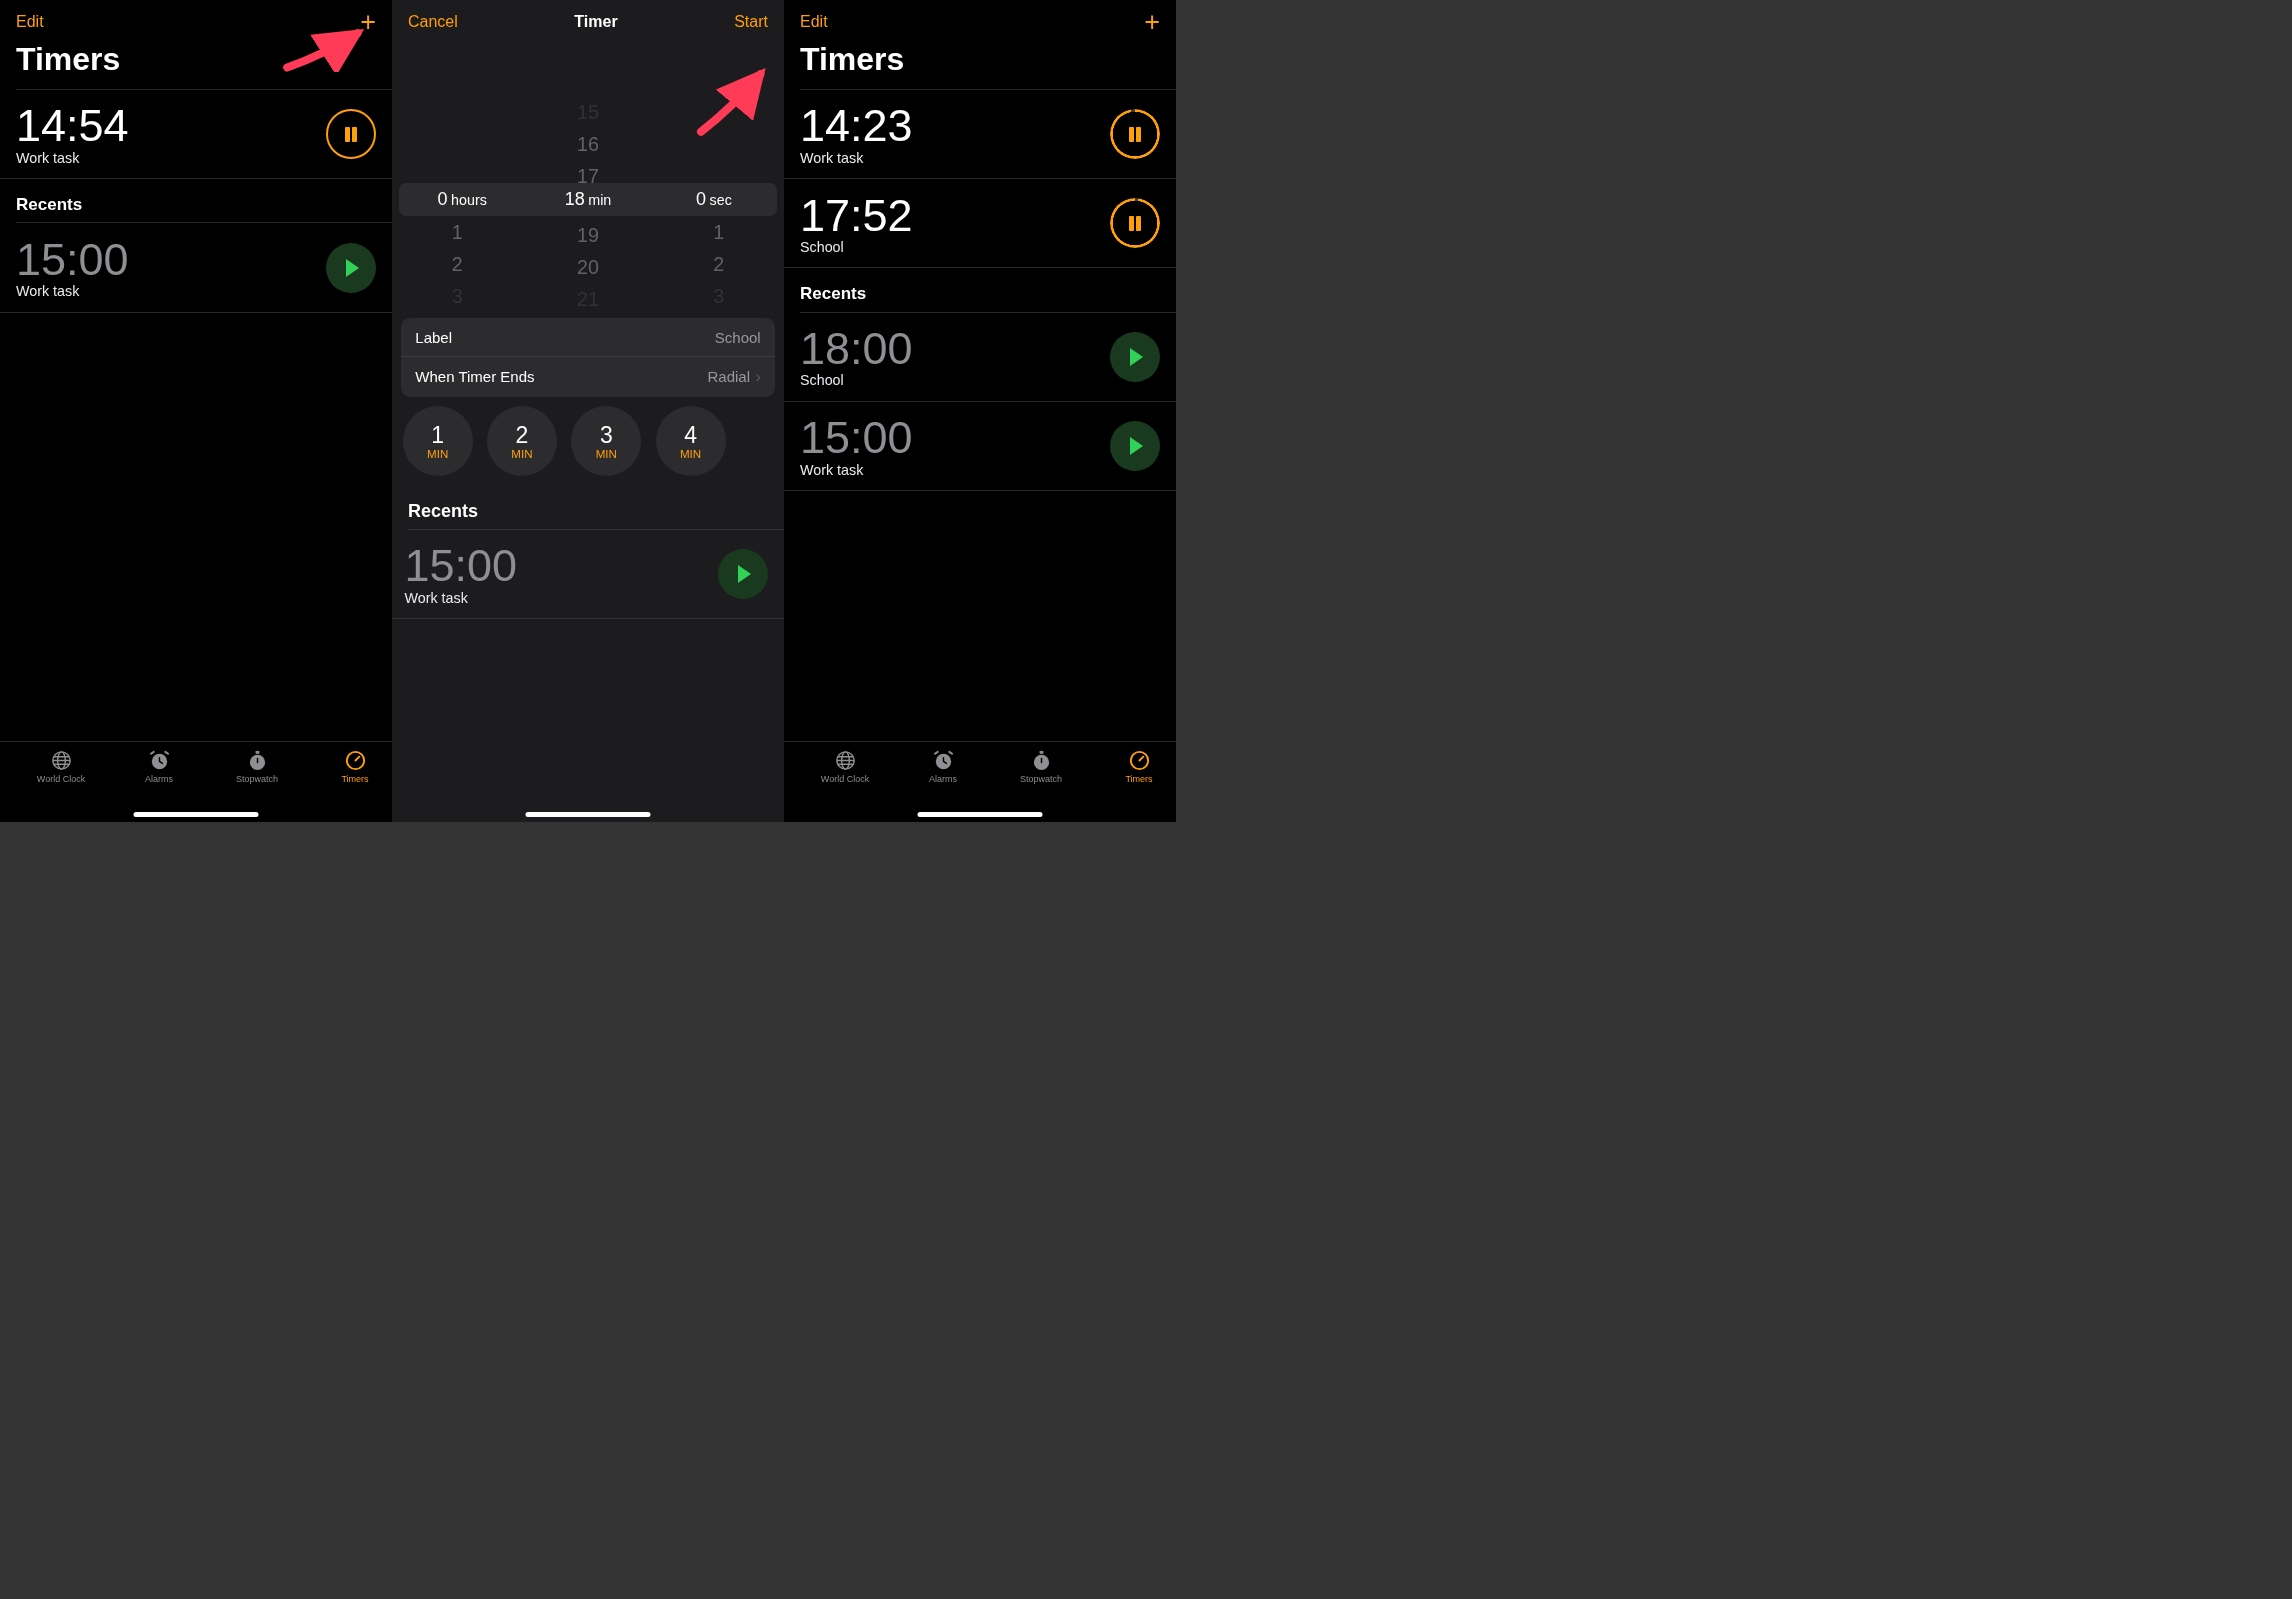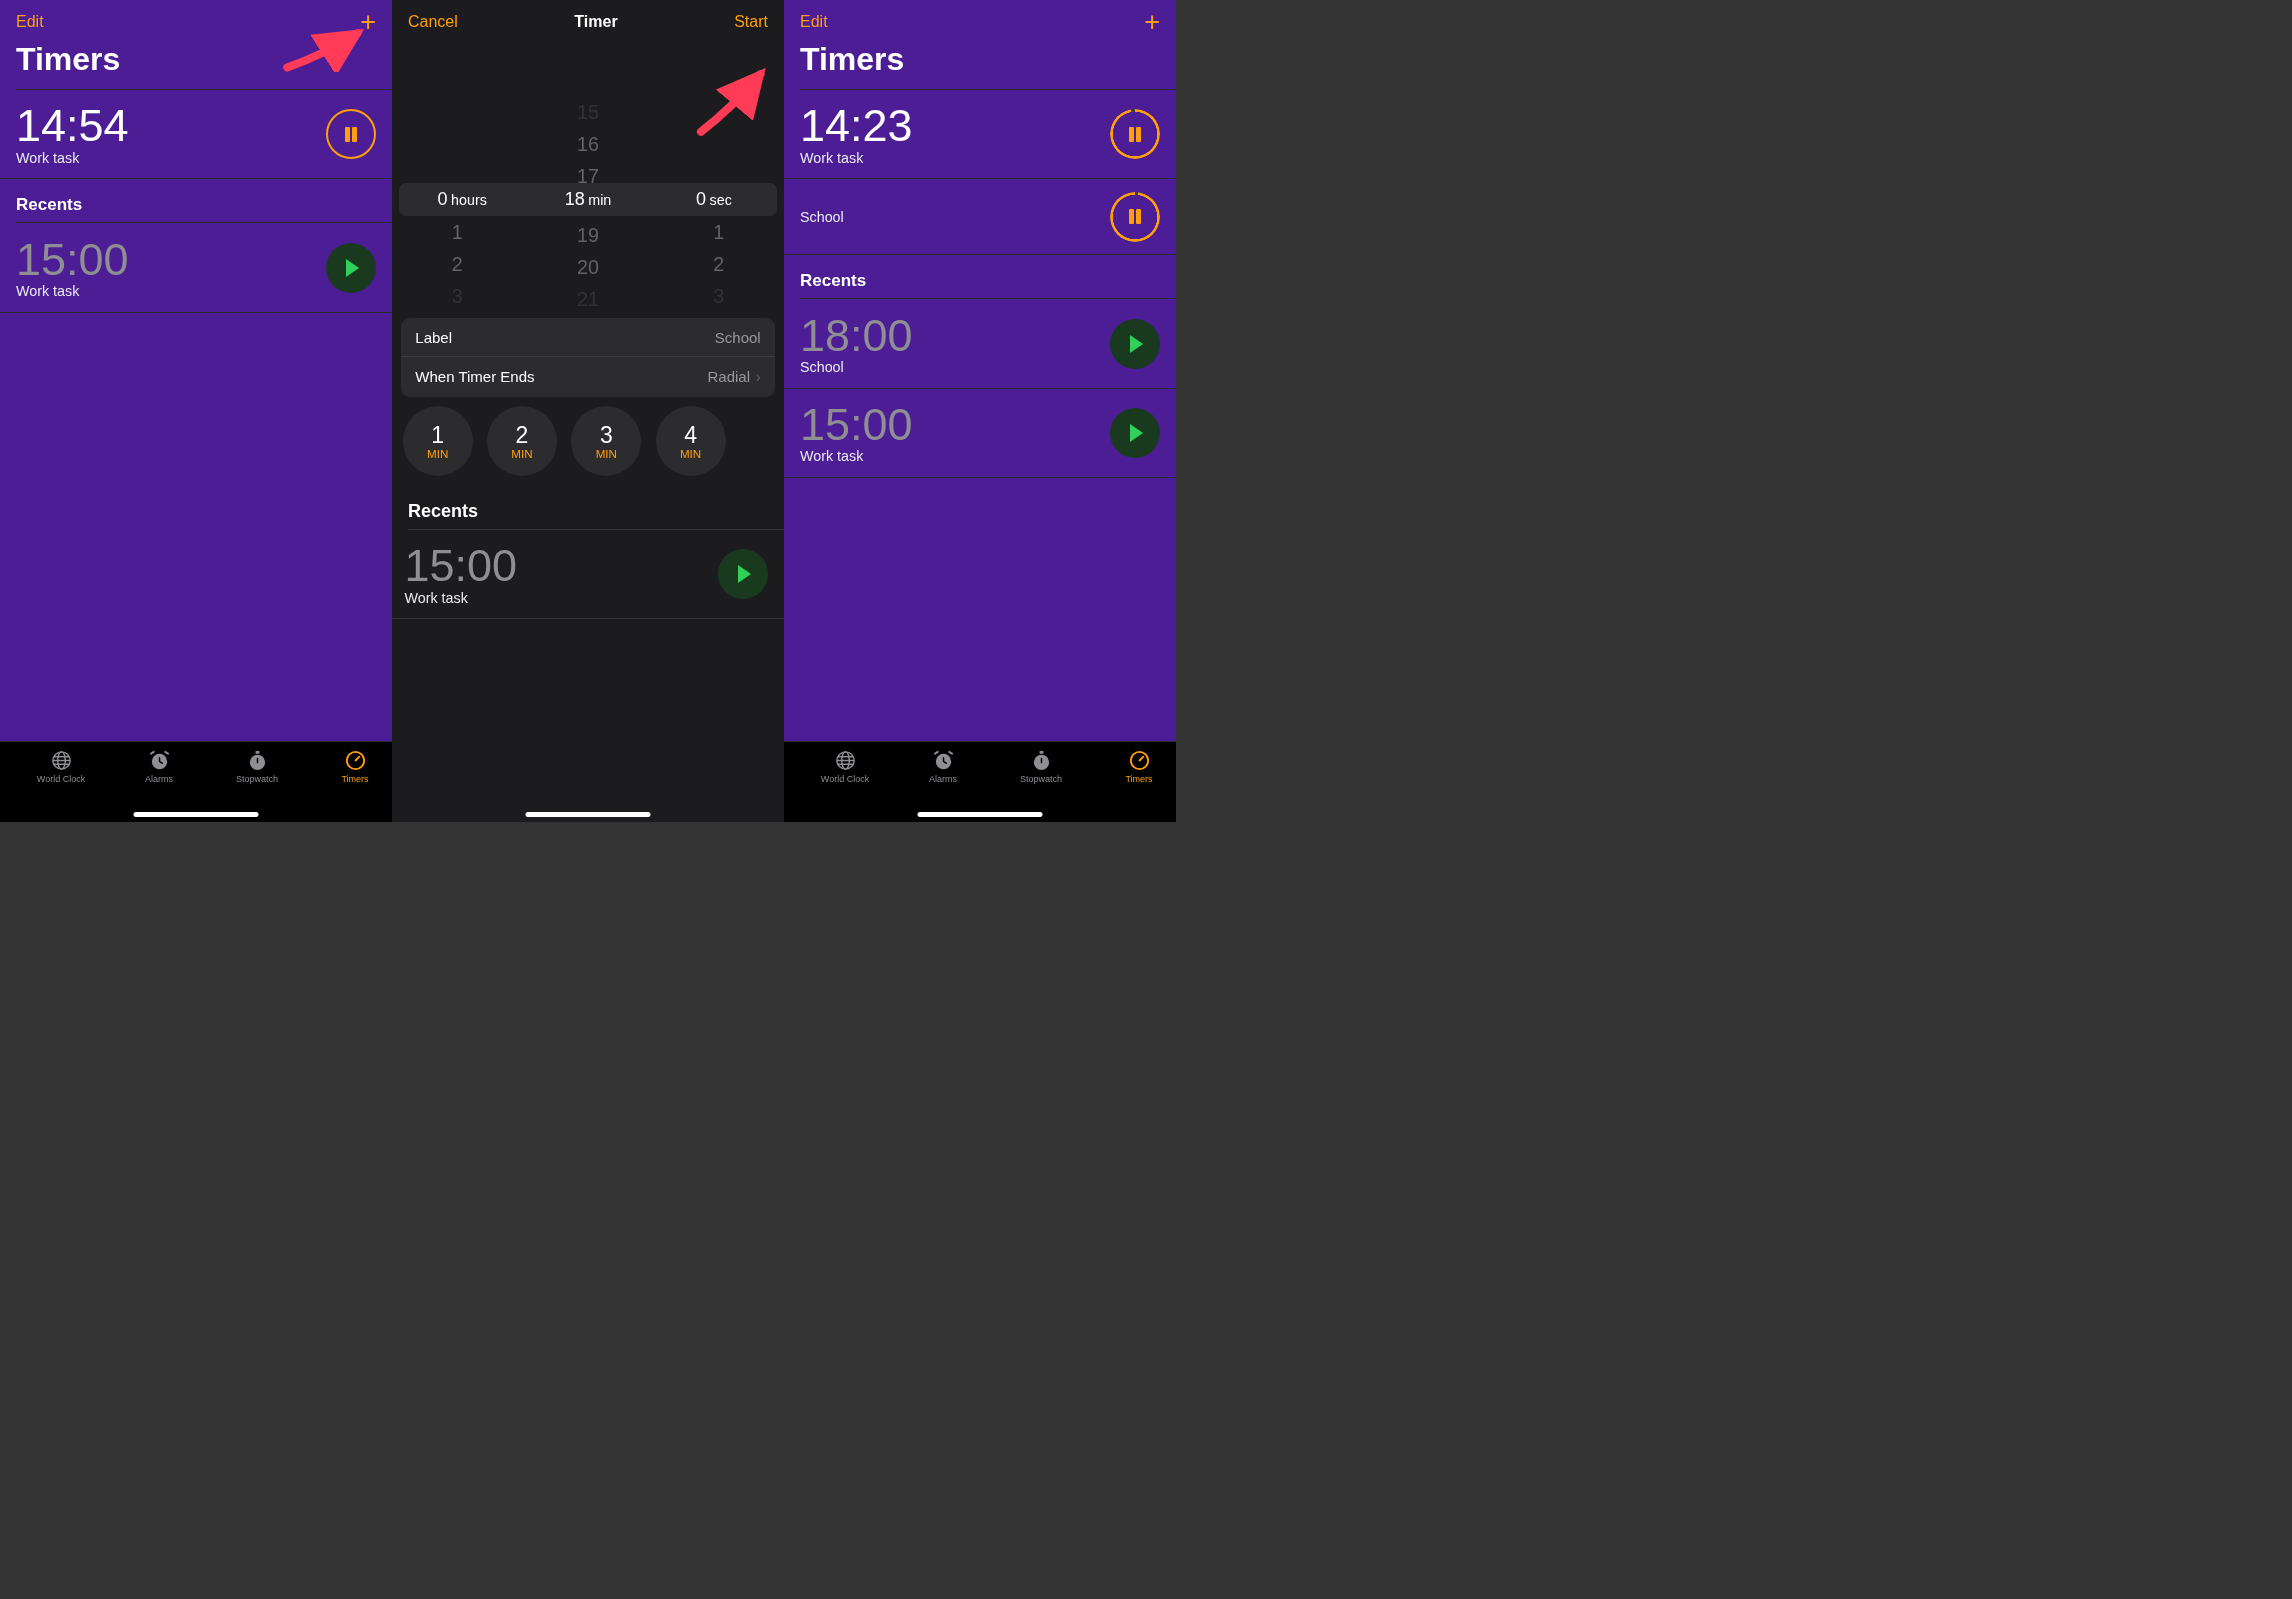--- a/index.html
+++ b/index.html
@@ -8,21 +8,21 @@
     font-family: -apple-system, "SF Pro Text", "Helvetica Neue", Arial, sans-serif;
     color: #fff;
     display: flex;
     width: 1179px;
     height: 822px;
     overflow: hidden;
   }
   .phone {
     width: 392px;
     height: 822px;
-    background: #4c1d95;
+    background: #000000;
     position: relative;
     display: flex;
     flex-direction: column;
   }
   .phone.modal { background: #1c1c1e; }
 
   
   .nav {
     display: flex;
     justify-content: space-between;
@@ -421,20 +421,21 @@
     <div class="circ-btn pause partial">
       <div class="pause-bars">
           <span></span>
           <span></span>
         </div>
     </div>
   </div>
 
   <div class="timer-row">
     <div class="info">
+      <div class="time-big">17:52</div>
       <div class="label">School</div>
     </div>
     <div class="circ-btn pause partial partial2">
       <div class="pause-bars">
           <span></span>
           <span></span>
         </div>
     </div>
   </div>
 

